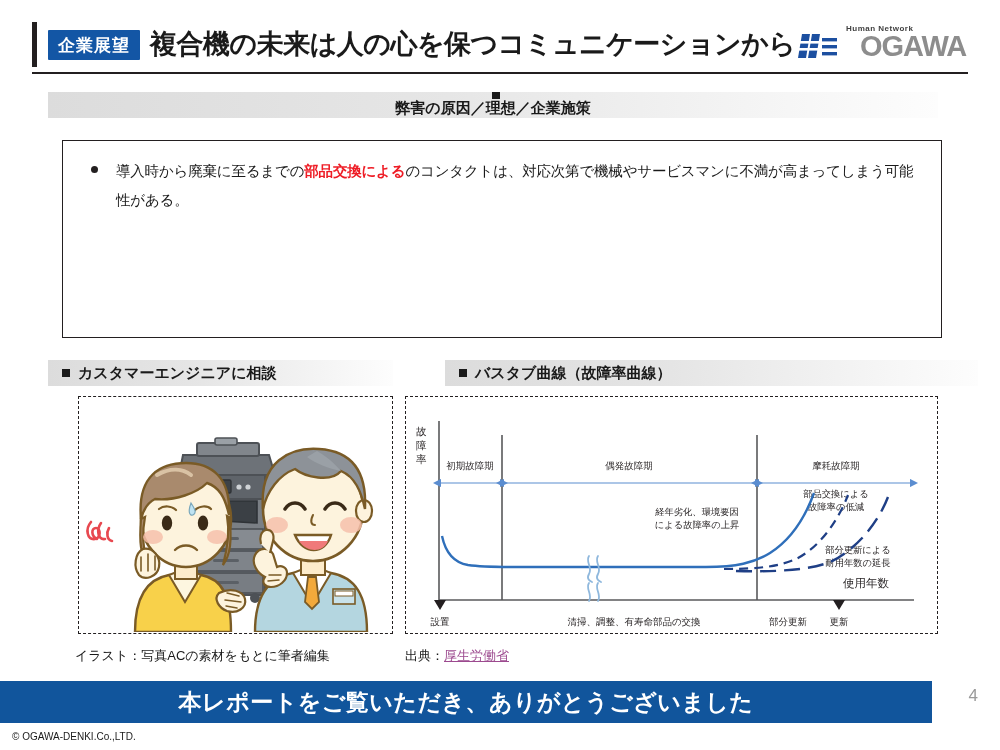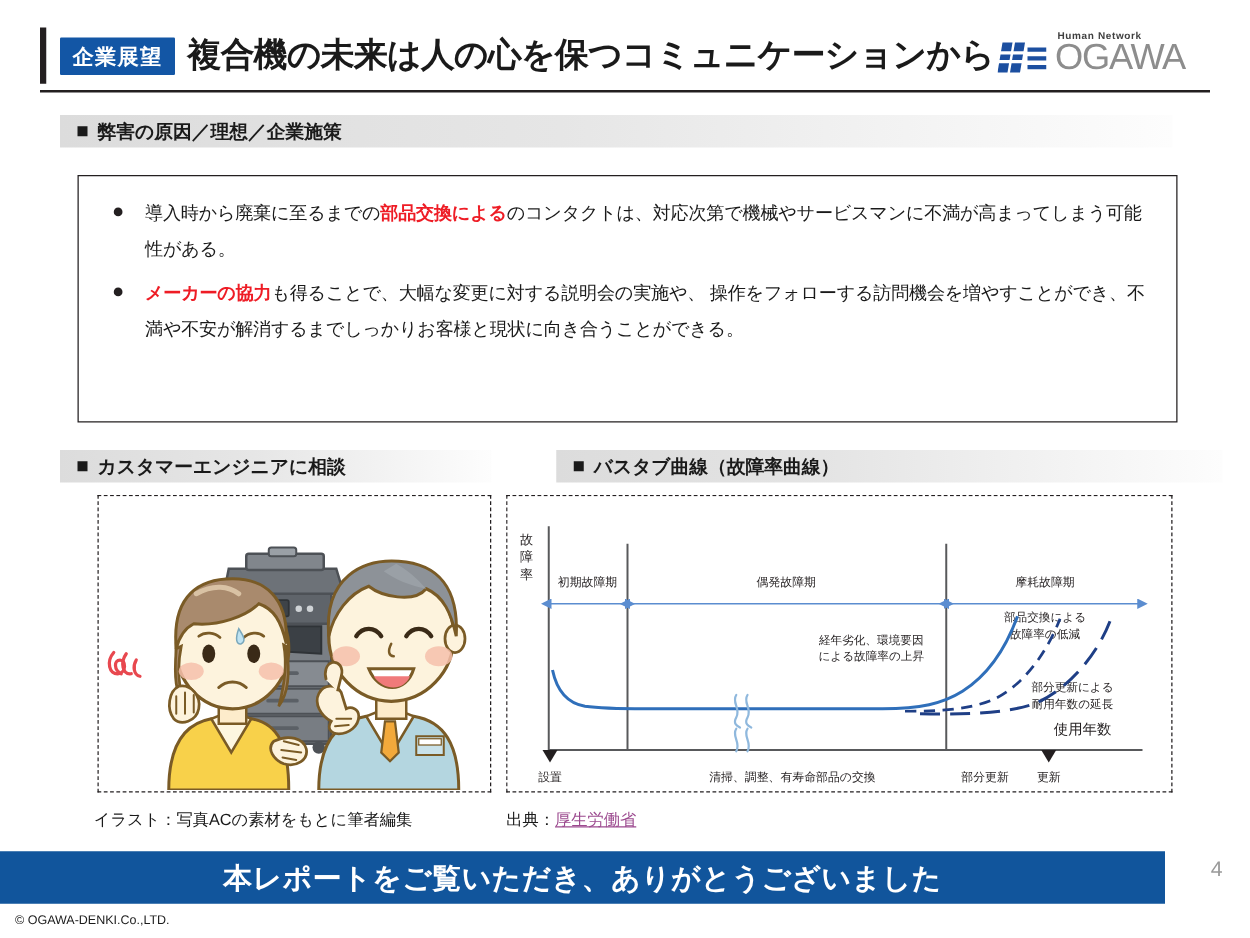--- a/index.html
+++ b/index.html
@@ -24,32 +24,32 @@
     font-size:27px;font-weight:bold;letter-spacing:-0.5px;color:#1a1a1a;
     white-space:nowrap;
   }
   #logo{position:absolute;right:22px;top:24px;width:180px;height:42px;}
   #logo-mark{position:absolute;left:0;top:8px;width:40px;height:28px;}
   #logo-sub{
     position:absolute;left:48px;top:0px;font-size:8px;font-weight:bold;
     color:#404040;letter-spacing:0.5px;
   }
   #logo-word{
-    position:absolute;left:46px;top:8px;font-size:29px;font-weight:normal;
+    position:absolute;left:62px;top:8px;font-size:29px;font-weight:bold;
     color:#8d8d8d;letter-spacing:-1px;line-height:1;
   }
 
   
   .sec-head{
     background:linear-gradient(to right,#dcdcdc 0%,#e6e6e6 45%,#fdfdfd 100%);
     display:flex;align-items:center;font-size:15px;font-weight:bold;color:#1a1a1a;
   }
   .sec-sq{display:inline-block;width:8px;height:8px;background:#1a1a1a;margin:0 8px 0 14px;}
 
-  #sec1-head{position:absolute;left:48px;top:92px;width:890px;height:26px;}
+  #sec1-head{position:absolute;left:48px;top:92px;width:890px;height:26px;flex-direction:column;}
 
   
   #bullet-box{
     position:absolute;left:62px;top:140px;width:880px;height:198px;
     border:1px solid #231f20;background:#ffffff;box-sizing:border-box;
   }
   .bullet-row{display:flex;align-items:flex-start;margin:0 0 6px 0;}
   #bullet-list{padding:16px 18px 0 24px;}
   .dot{
     flex:0 0 auto;width:7px;height:7px;border-radius:50%;background:#231f20;
@@ -134,24 +134,20 @@
   <span class="sec-sq"></span>
   <span>弊害の原因／理想／企業施策</span>
 </div>
 
 <div id="bullet-box">
   <div id="bullet-list">
       <div class="bullet-row">
         <span class="dot"></span>
         <div class="btext"><span>導入時から廃棄に至るまでの</span><span class="red" style="color: rgb(238, 28, 37);">部品交換による</span><span>のコンタクトは、対応次第で機械やサービスマンに不満が高まってしまう可能性がある。</span></div>
       </div>
-      <div class="bullet-row">
-        <span class="dot"></span>
-        <div class="btext"><span class="red" style="color: rgb(238, 28, 37);">メーカーの協力</span><span>も得ることで、大幅な変更に対する説明会の実施や、 操作をフォローする訪問機会を増やすことができ、不満や不安が解消するまでしっかりお客様と現状に向き合うことができる。</span></div>
-      </div>
     </div>
 </div>
 
 <div id="sec2-head" class="sec-head">
   <span class="sec-sq"></span>
   <span>カスタマーエンジニアに相談</span>
 </div>
 <div id="sec3-head" class="sec-head">
   <span class="sec-sq"></span>
   <span>バスタブ曲線（故障率曲線）</span>

